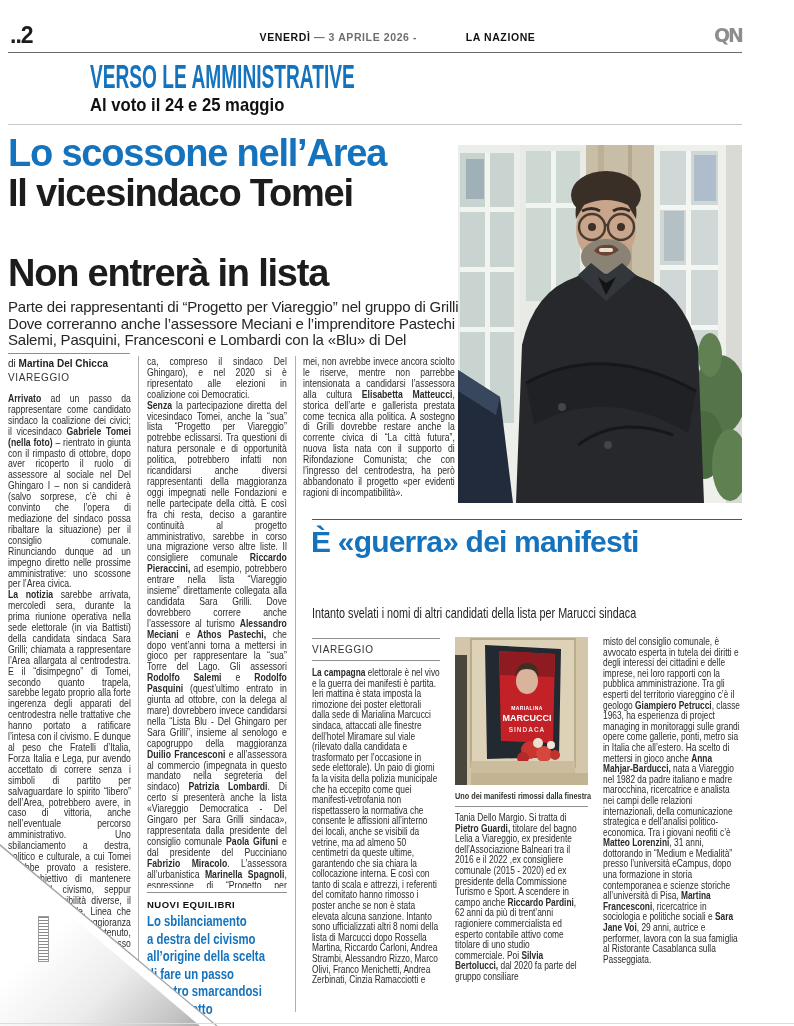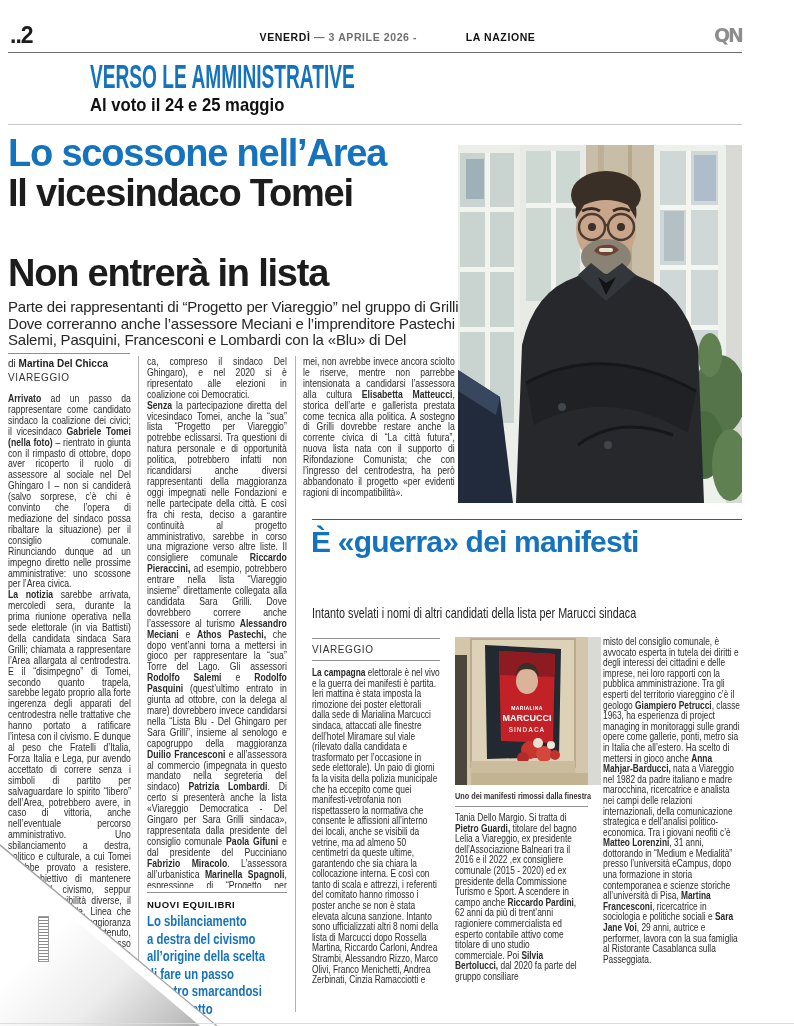--- a/index.html
+++ b/index.html
@@ -187,21 +187,21 @@
   <div class="abs city" style="left:312px;top:644px;">VIAREGGIO</div>
   <div class="abs rule-col" style="left:312px;top:660px;width:128px;"></div>
 
   <div class="a2">
     <div class="abs bodycol" style="left:312px;top:668px;width:128px;height:350px;">
       <div class="colinner">
           <p><b>La campagna</b> elettorale è nel vivo e la guerra dei manifesti è partita. Ieri mattina è stata imposta la rimozione dei poster elettorali dalla sede di Marialina Marcucci sindaca, attaccati alle finestre dell’hotel Miramare sul viale (rilevato dalla candidata e trasformato per l’occasione in sede elettorale). Un paio di giorni fa la visita della polizia municipale che ha eccepito come quei manifesti-vetrofania non rispettassero la normativa che consente le affissioni all’interno dei locali, anche se visibili da vetrine, ma ad almeno 50 centimetri da queste ultime, garantendo che sia chiara la collocazione interna. E così con tanto di scala e attrezzi, i referenti del comitato hanno rimosso i poster anche se non è stata elevata alcuna sanzione. Intanto sono ufficializzati altri 8 nomi della lista di Marcucci dopo Rossella Martina, Riccardo Carloni, Andrea Strambi, Alessandro Rizzo, Marco Olivi, Franco Menichetti, Andrea Zerbinati, Cinzia Ramacciotti e</p>
         </div>
     </div>
 
-    <div class="abs photo-frame" style="left:455px;top:637px;width:146px;height:148px;">
+    <div class="abs photo-frame" style="left:455px;top:637px;width:133px;height:148px;">
       <svg width="133" height="148" viewBox="0 0 133 148" preserveAspectRatio="none">
         <rect x="0" y="0" width="133" height="148" fill="#d3c6ab"></rect>
         <rect x="0" y="18" width="12" height="130" fill="#4a463c"></rect>
         <rect x="16" y="2" width="104" height="128" fill="#ddd2b8" stroke="#b9ac8e" stroke-width="2"></rect>
         <polygon points="30,8 106,12 104,120 32,122" fill="#232930"></polygon>
         <polygon points="44,14 100,17 98,106 46,104" fill="#c22128"></polygon>
         <polygon points="44,14 100,17 99,40 45,38" fill="#8f1b22"></polygon>
         <ellipse cx="72" cy="44" rx="11" ry="13" fill="#d9b49a"></ellipse>
         <path d="M60,40 Q62,26 72,26 Q83,26 84,40 L80,34 Q72,30 63,34 Z" fill="#3a3026"></path>
         <text x="72" y="73" font-size="5" font-weight="bold" fill="#ffffff" text-anchor="middle" font-family="Liberation Sans, sans-serif" letter-spacing="0.4">MARIALINA</text>

